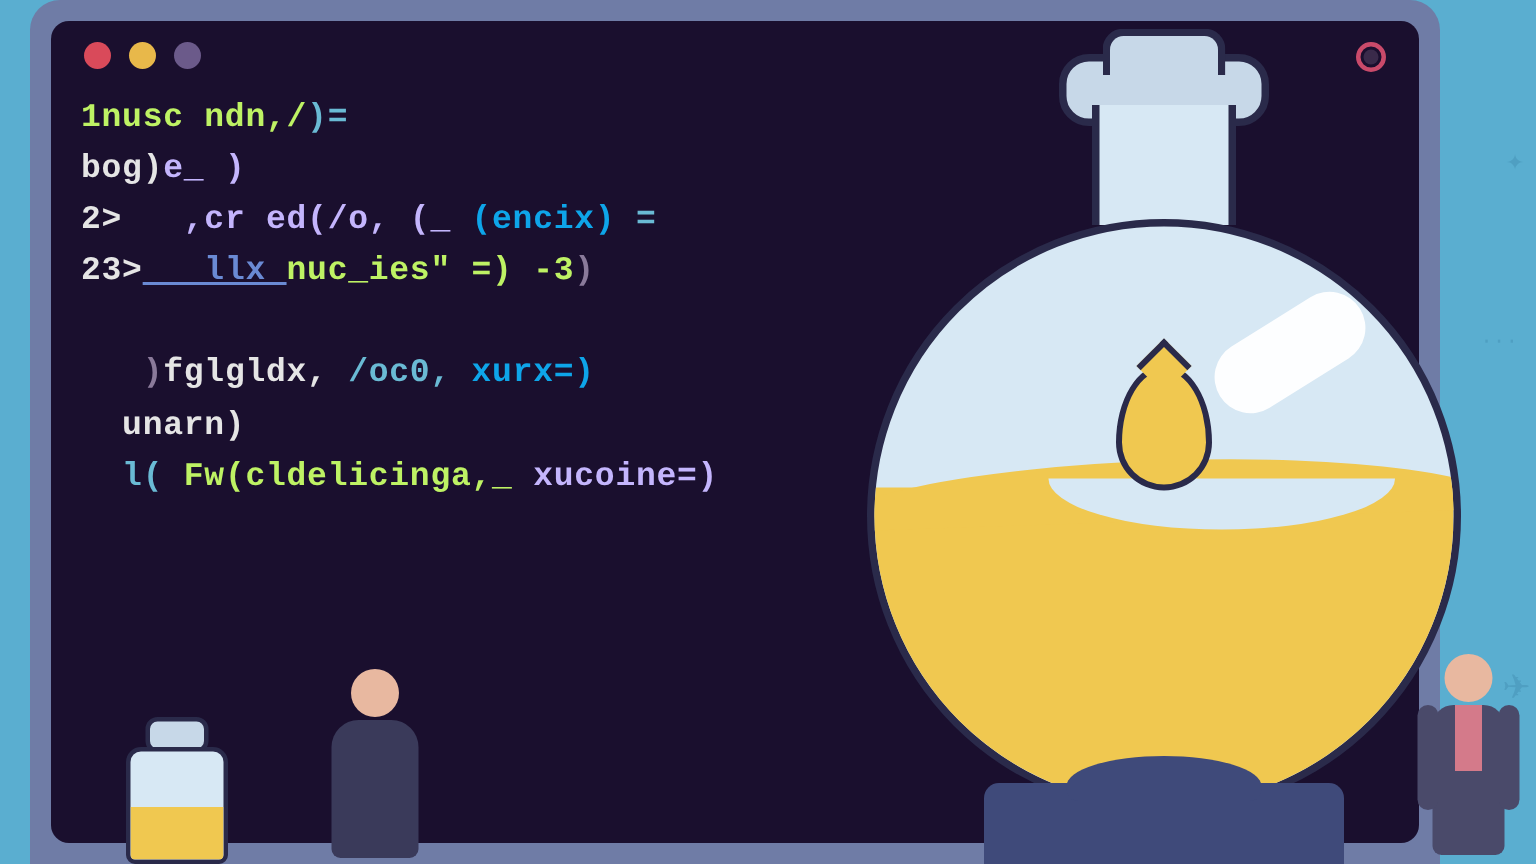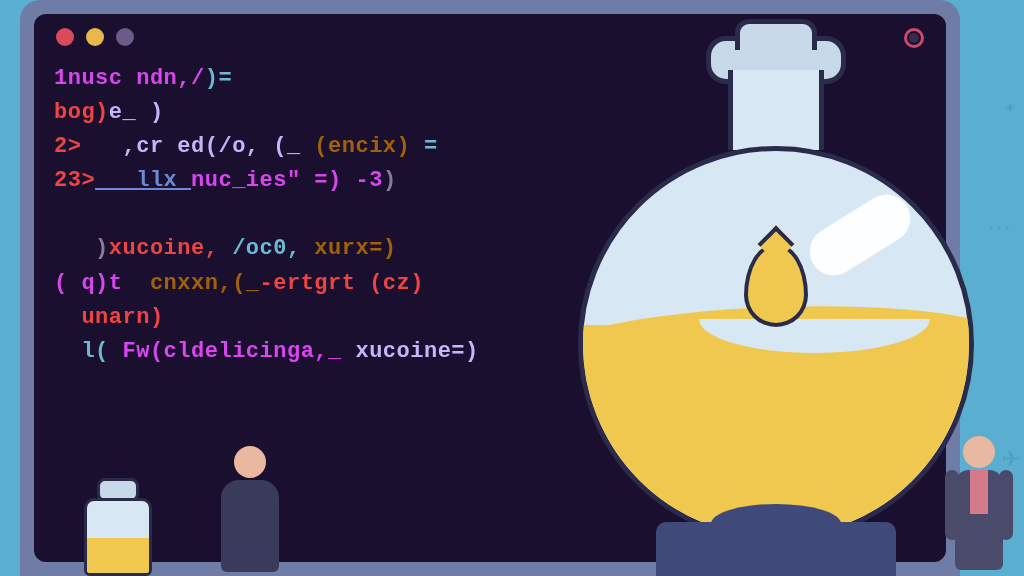--- a/index.html
+++ b/index.html
@@ -64,26 +64,26 @@
     border-radius: 50%;
   }
   .code {
     margin-top: 34px;
     font-size: 22px;
     line-height: 1.55;
     font-weight: 600;
     letter-spacing: 0.5px;
   }
   .code .ln { white-space: pre; }
-  .c-purple { color: #a16207; }
-  .c-pink   { color: #ef4444; }
+  .c-purple { color: #0ea5e9; }
+  .c-pink   { color: #e5e5e5; }
   .c-blue   { color: #6a8ad4; text-decoration: underline; }
   .c-yellow { color: #c4b5fd; }
   .c-cyan   { color: #6abad4; }
-  .c-tan    { color: #d946ef; }
+  .c-tan    { color: #bef264; }
   .c-grey   { color: #8a7a9a; }
 
   
   .flask-container {
     position: absolute;
     right: 28px;
     bottom: -10px;
     width: 440px;
     height: 560px;
   }
@@ -296,22 +296,21 @@
       <div class="dot purple"></div>
     </div>
     <div class="camera"></div>
 
     <div class="code">
       <div class="ln"><span class="c-tan">1nusc ndn,/</span><span class="c-cyan">)=</span></div>
       <div class="ln"><span class="c-pink">bog)</span><span class="c-yellow">e_ )</span></div>
       <div class="ln"><span class="c-pink">2&gt;</span><span class="c-yellow">   ,cr ed(/o, (_ </span><span class="c-purple">(encix)</span><span class="c-cyan"> =</span></div>
       <div class="ln"><span class="c-pink">23&gt;</span><span class="c-blue">   llx </span><span class="c-tan">nuc_ies" =) -3</span><span class="c-grey">)</span></div>
       <div class="ln">&nbsp;</div>
-      <div class="ln"><span class="c-grey">   )</span><span class="c-pink">xucoine,</span><span class="c-cyan"> /oc0, </span><span class="c-purple">xurx=)</span></div>
-      <div class="ln"><span class="c-tan">( q)t  </span><span class="c-purple">cnxxn,(_</span><span class="c-pink">-ertgrt (cz)</span></div>
+      <div class="ln"><span class="c-grey">   )</span><span class="c-pink">fglgldx,</span><span class="c-cyan"> /oc0, </span><span class="c-purple">xurx=)</span></div>
       <div class="ln"><span class="c-pink">  unarn)</span></div>
       <div class="ln"><span class="c-cyan">  l( </span><span class="c-tan">Fw(cldelicinga,_</span><span class="c-yellow"> xucoine=)</span></div>
     </div>
   </div>
 </div>
 
 <div class="flask-container">
   <div class="flask-cap"></div>
   <div class="flask-neck"></div>
   <div class="flask-body">

